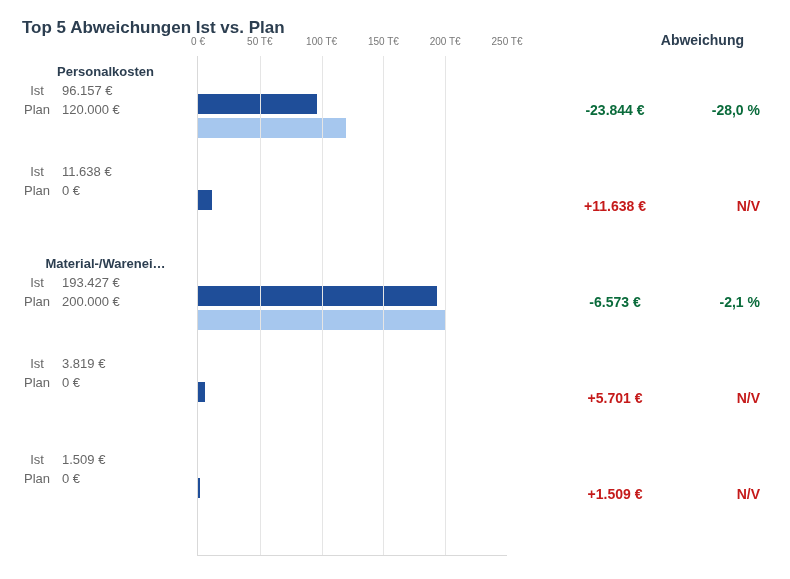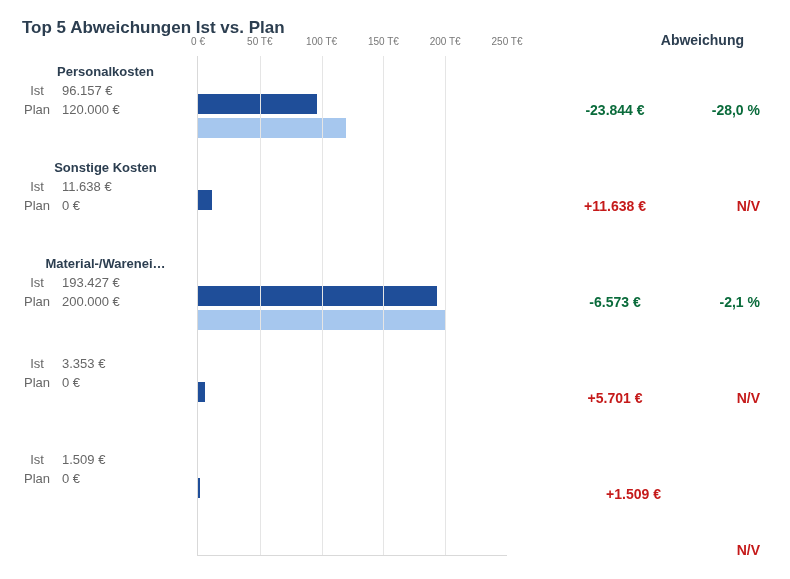--- a/index.html
+++ b/index.html
@@ -123,21 +123,20 @@
         <div class="val-row">
           <span class="k">Ist</span>
           <span>96.157 €</span>
         </div>
         <div class="val-row">
           <span class="k">Plan</span>
           <span>120.000 €</span>
         </div>
       </div>
       <div class="group-label" style="top: 104px;">
-        <div class="cat-name">Sonstige Kosten</div>
         <div class="val-row">
           <span class="k">Ist</span>
           <span>11.638 €</span>
         </div>
         <div class="val-row">
           <span class="k">Plan</span>
           <span>0 €</span>
         </div>
       </div>
       <div class="group-label" style="top: 200px;">
@@ -147,21 +146,21 @@
           <span>193.427 €</span>
         </div>
         <div class="val-row">
           <span class="k">Plan</span>
           <span>200.000 €</span>
         </div>
       </div>
       <div class="group-label" style="top: 296px;">
         <div class="val-row">
           <span class="k">Ist</span>
-          <span>3.353 €</span>
+          <span>3.819 €</span>
         </div>
         <div class="val-row">
           <span class="k">Plan</span>
           <span>0 €</span>
         </div>
       </div>
       <div class="group-label" style="top: 392px;">
         <div class="val-row">
           <span class="k">Ist</span>
           <span>1.509 €</span>
@@ -207,18 +206,18 @@
         <span class="pct">N/V</span>
       </div>
       <div class="dev-row neg" style="top: 238px;">
         <span class="abs">-6.573 €</span>
         <span class="pct">-2,1 %</span>
       </div>
       <div class="dev-row pos" style="top: 334px;">
         <span class="abs">+5.701 €</span>
         <span class="pct">N/V</span>
       </div>
-      <div class="dev-row pos" style="top: 430px; flex-direction: column;">
+      <div class="dev-row pos" style="top: 430px;">
         <span class="abs">+1.509 €</span>
         <span class="pct">N/V</span>
       </div>
     </div>
 </div>
 
 </body></html>

